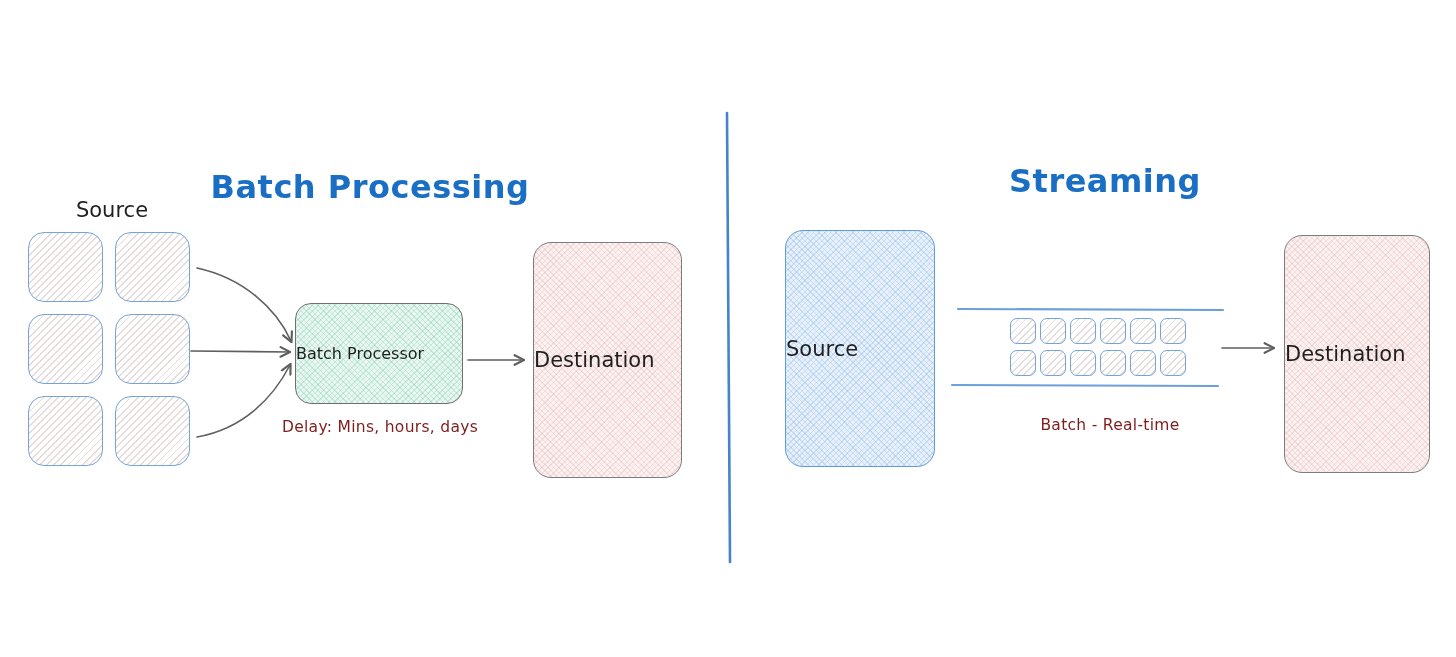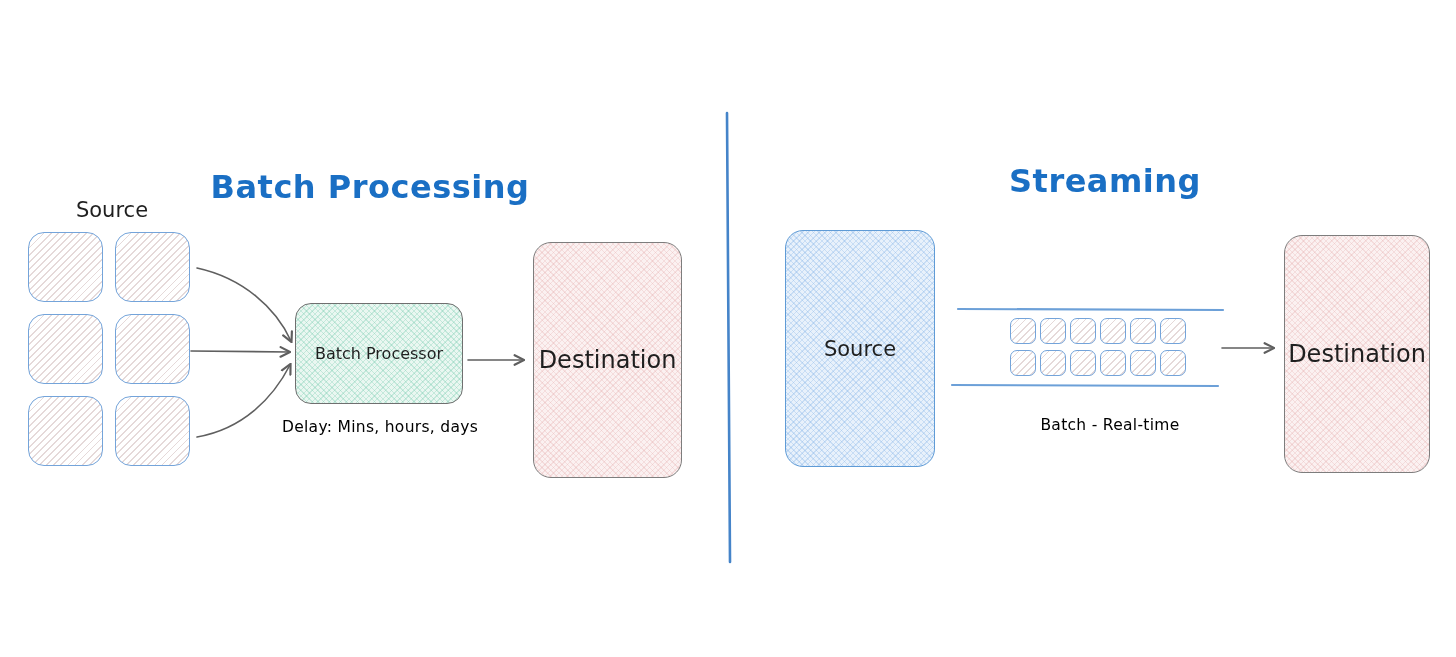--- a/index.html
+++ b/index.html
@@ -29,21 +29,21 @@
   .title{
     position:absolute;transform:translateX(-50%);white-space:nowrap;margin:0;
     font-size:32px;font-weight:bold;color:var(--title-blue);letter-spacing:.5px;
   }
   .label{
     position:absolute;transform:translateX(-50%);white-space:nowrap;
     font-size:21px;color:var(--text-dark);
   }
   .note{
     position:absolute;transform:translateX(-50%);white-space:nowrap;
-    font-size:15.5px;color:#000000;letter-spacing:.3px;
+    font-size:15.5px;color:#7f1d1d;letter-spacing:.3px;
   }
 
   
   .hatch-diag{
     background-color:#fff;
     background-image:repeating-linear-gradient(135deg,
       rgba(208,186,186,.55) 0px, rgba(208,186,186,.55) 1.3px,
       transparent 1.3px, transparent 5px);
   }
   .cross-mint{
@@ -71,28 +71,28 @@
     display:grid;grid-template-columns:repeat(2,75px);grid-auto-rows:70px;
     column-gap:12px;row-gap:12px;
   }
   .batch-square{
     width:75px;height:70px;border:1.6px solid var(--blue-border);
     border-radius:16px;box-sizing:border-box;
   }
 
   
   .node{
-    position:absolute;display:flex;align-items:center;justify-content:center;
+    position:absolute;display:flex;align-items:center;justify-content:flex-start;
     box-sizing:border-box;text-align:center;
   }
   .processor{
     left:295px;top:303px;width:168px;height:101px;
     border:1.6px solid #6f6f6f;border-radius:16px;font-size:16px;
   }
-  .dest{border:1.6px solid var(--gray-border);border-radius:18px;font-size:24px;}
+  .dest{border:1.6px solid var(--gray-border);border-radius:18px;font-size:21px;}
   .dest-left{left:533px;top:242px;width:149px;height:236px;}
   .dest-right{left:1284px;top:235px;width:146px;height:238px;}
   .source-right{
     left:785px;top:230px;width:150px;height:237px;
     border:1.8px solid var(--source-border-blue);border-radius:18px;font-size:21px;
   }
 
   
   .stream-grid{
     position:absolute;left:1010px;top:318px;

